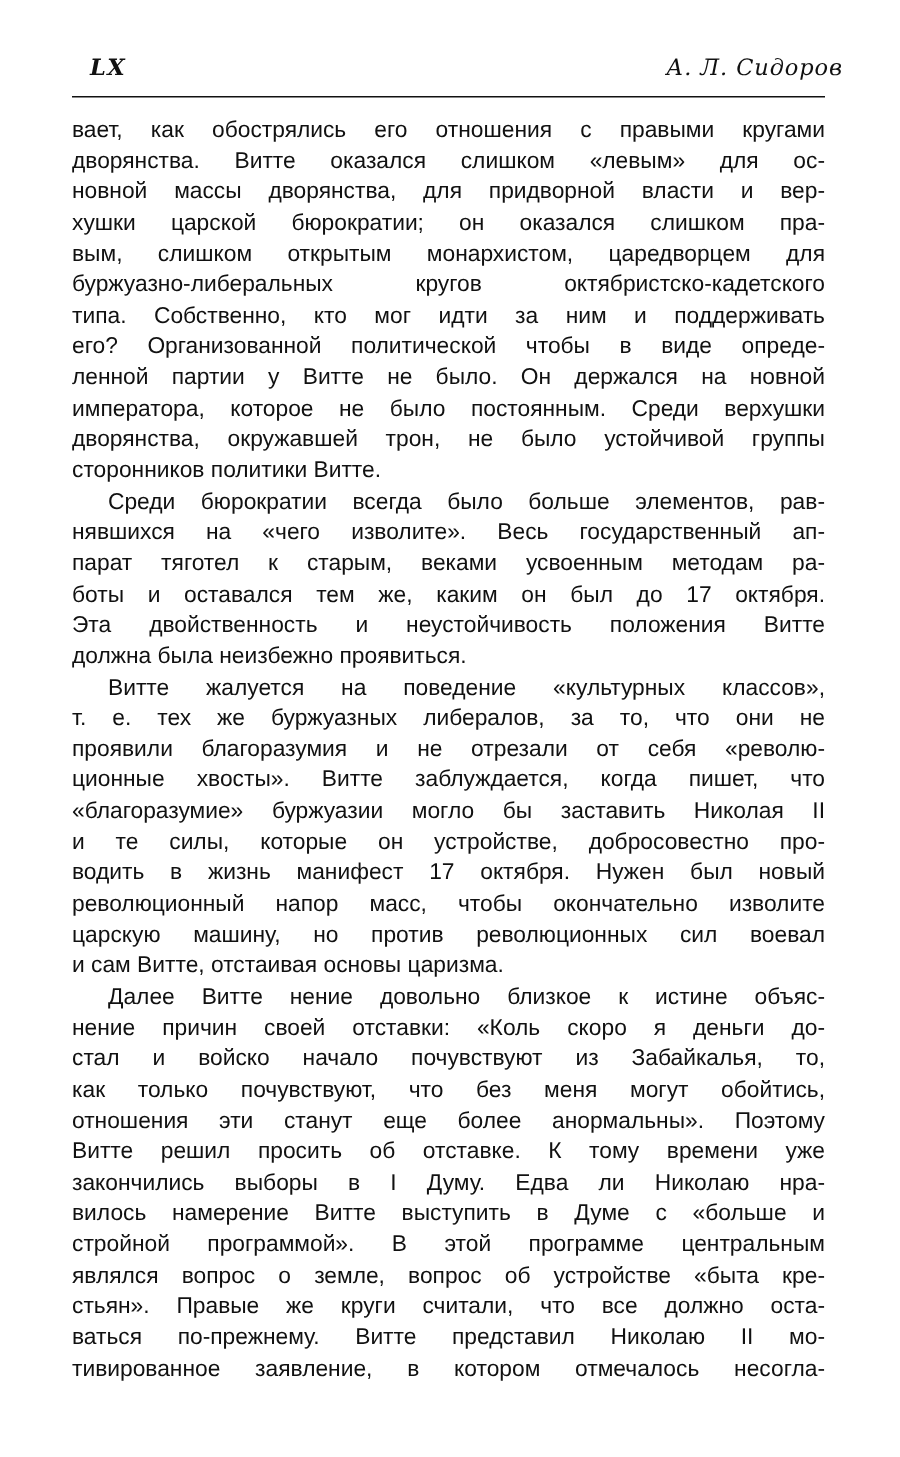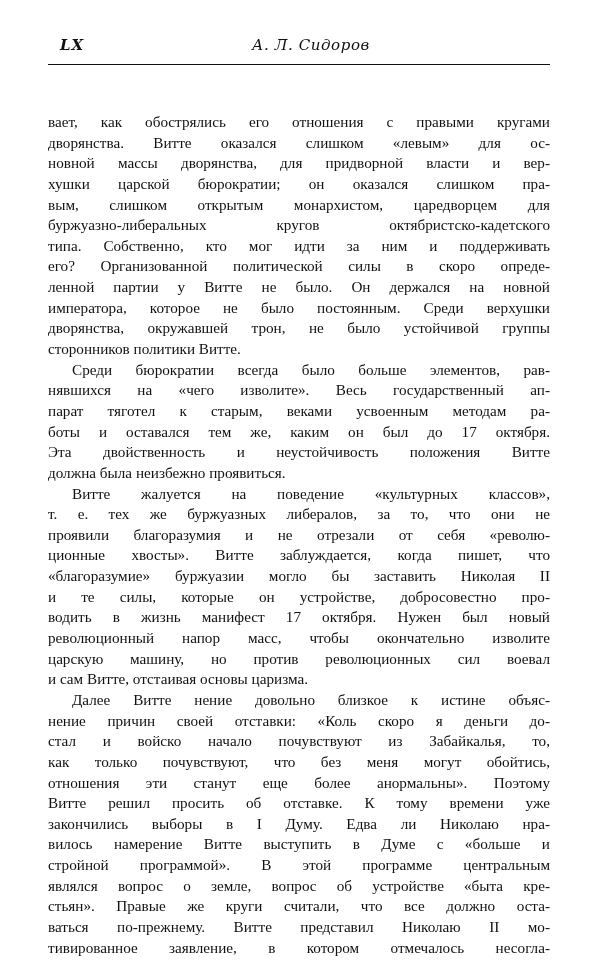--- a/index.html
+++ b/index.html
@@ -1,24 +1,24 @@
 <!DOCTYPE html>
 <html><head>
 <meta charset="utf-8">
 <style>
   html, body { margin: 0; padding: 0; background: #ffffff; }
   body { width: 600px; height: 971px; position: relative; overflow: hidden; color: #111; }
   .page { position: absolute; left: 48px; top: 0; width: 502px; }
   .running-head { position: absolute; top: 36px; left: 12px; width: 502px; height: 22px;
     font-family: "DejaVu Serif", serif; font-style: italic; font-size: 15px; }
   .folio { position: absolute; left: 0; top: 0; font-weight: bold; letter-spacing: 1px; }
-  .author { position: absolute; left: 0; right: 0; top: 0; text-align: center; letter-spacing: 0.6px; }
+  .author { position: absolute; left: 0; right: 0; top: 0; text-align: right; letter-spacing: 0.6px; }
   .rule { position: absolute; top: 64px; left: 0; width: 502px; height: 0; border-top: 1.3px solid #111; }
   .body { position: absolute; top: 77px; left: 0; width: 502px;
-    font-family: Liberation Serif, serif; font-size: 15.2px; line-height: 20.65px; margin-top: 35px; }
+    font-family: Liberation Sans, sans-serif; font-size: 15.2px; line-height: 20.65px; }
   .line { display: block; width: 502px; height: 20.65px; white-space: nowrap;
     text-align: justify; text-align-last: justify; overflow: visible; }
   .line.last { text-align-last: left; }
   .line.indent { padding-left: 24px; width: 478px; }
 </style>
 </head>
 <body>
 
 <div class="page">
   <div class="running-head">
@@ -27,21 +27,21 @@
   </div>
   <div class="rule"></div>
   <div class="body" id="body-text">
       <span class="line">вает, как обострялись его отношения с правыми кругами</span>
       <span class="line">дворянства. Витте оказался слишком «левым» для ос-</span>
       <span class="line">новной массы дворянства, для придворной власти и вер-</span>
       <span class="line">хушки царской бюрократии; он оказался слишком пра-</span>
       <span class="line">вым, слишком открытым монархистом, царедворцем для</span>
       <span class="line">буржуазно-либеральных кругов октябристско-кадетского</span>
       <span class="line">типа. Собственно, кто мог идти за ним и поддерживать</span>
-      <span class="line">его? Организованной политической силы в скоро опреде-</span>
+      <span class="line">его? Организованной политической чтобы в виде опреде-</span>
       <span class="line">ленной партии у Витте не было. Он держался на новной</span>
       <span class="line">императора, которое не было постоянным. Среди верхушки</span>
       <span class="line">дворянства, окружавшей трон, не было устойчивой группы</span>
       <span class="line last">сторонников политики Витте.</span>
       <span class="line indent">Среди бюрократии всегда было больше элементов, рав-</span>
       <span class="line">нявшихся на «чего изволите». Весь государственный ап-</span>
       <span class="line">парат тяготел к старым, веками усвоенным методам ра-</span>
       <span class="line">боты и оставался тем же, каким он был до 17 октября.</span>
       <span class="line">Эта двойственность и неустойчивость положения Витте</span>
       <span class="line last">должна была неизбежно проявиться.</span>

